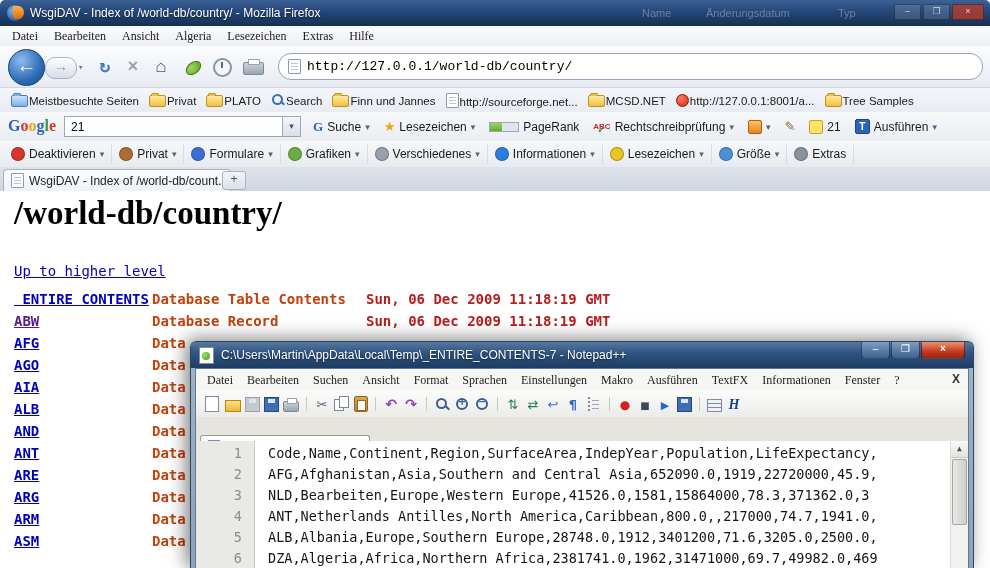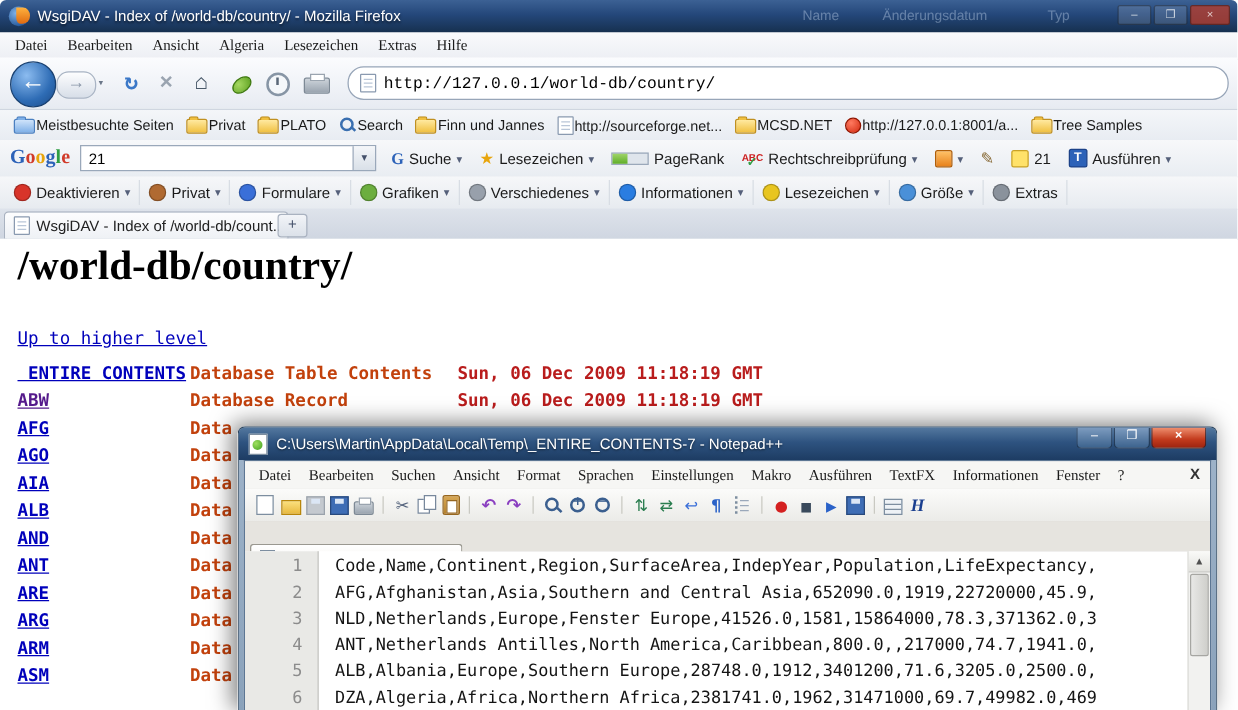--- a/index.html
+++ b/index.html
@@ -505,21 +505,21 @@
         <div class="npp-tab">
           <span class="doc"></span>
           <span class="npp-tab-label">_ENTIRE_CONTENTS-3</span>
         </div>
       </div>
       <div class="npp-editor">
         <div class="npp-gutter"></div>
         <div class="elines">
             <div class="eline"><span class="ln">1</span><span class="etext">Code,Name,Continent,Region,SurfaceArea,IndepYear,Population,LifeExpectancy,</span></div>
             <div class="eline"><span class="ln">2</span><span class="etext">AFG,Afghanistan,Asia,Southern and Central Asia,652090.0,1919,22720000,45.9,</span></div>
-            <div class="eline"><span class="ln">3</span><span class="etext">NLD,Netherlands,Europe,Fenster Europe,41526.0,1581,15864000,78.3,371362.0,3</span></div>
+            <div class="eline"><span class="ln">3</span><span class="etext">NLD,Bearbeiten,Europe,Western Europe,41526.0,1581,15864000,78.3,371362.0,3</span></div>
             <div class="eline"><span class="ln">4</span><span class="etext">ANT,Netherlands Antilles,North America,Caribbean,800.0,,217000,74.7,1941.0,</span></div>
             <div class="eline"><span class="ln">5</span><span class="etext">ALB,Albania,Europe,Southern Europe,28748.0,1912,3401200,71.6,3205.0,2500.0,</span></div>
             <div class="eline"><span class="ln">6</span><span class="etext">DZA,Algeria,Africa,Northern Africa,2381741.0,1962,31471000,69.7,49982.0,469</span></div>
           </div>
         <div class="npp-scroll">
           <div class="sb-up"></div>
           <div class="sb-thumb"></div>
         </div>
       </div>
     </div>

